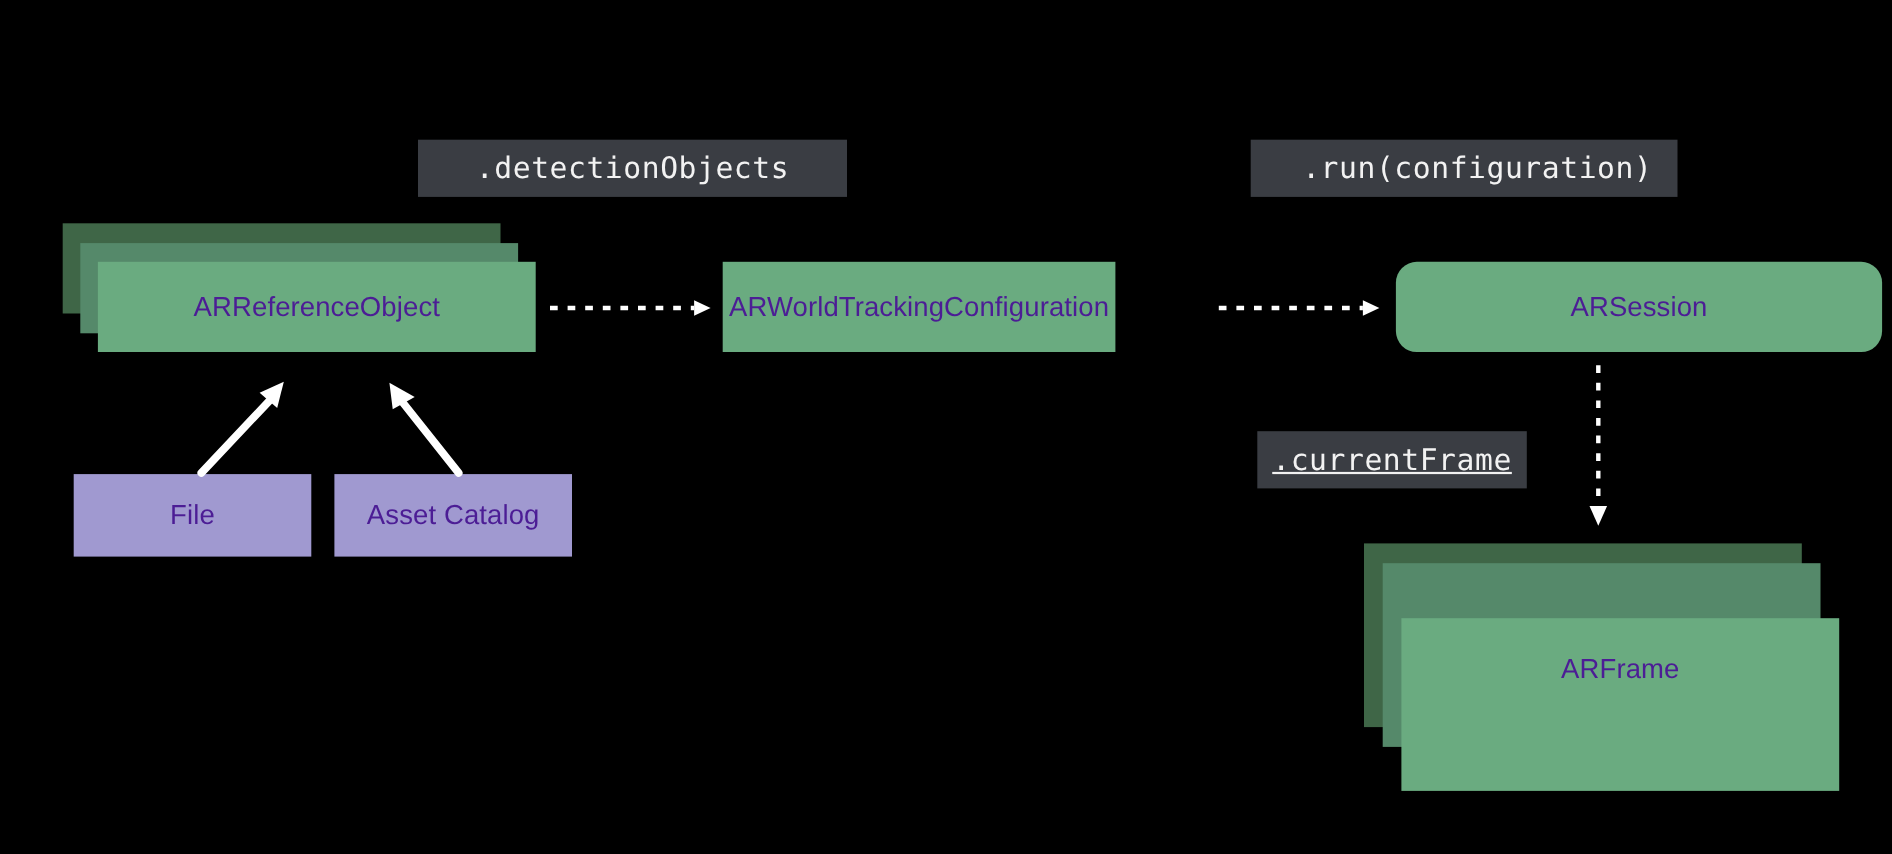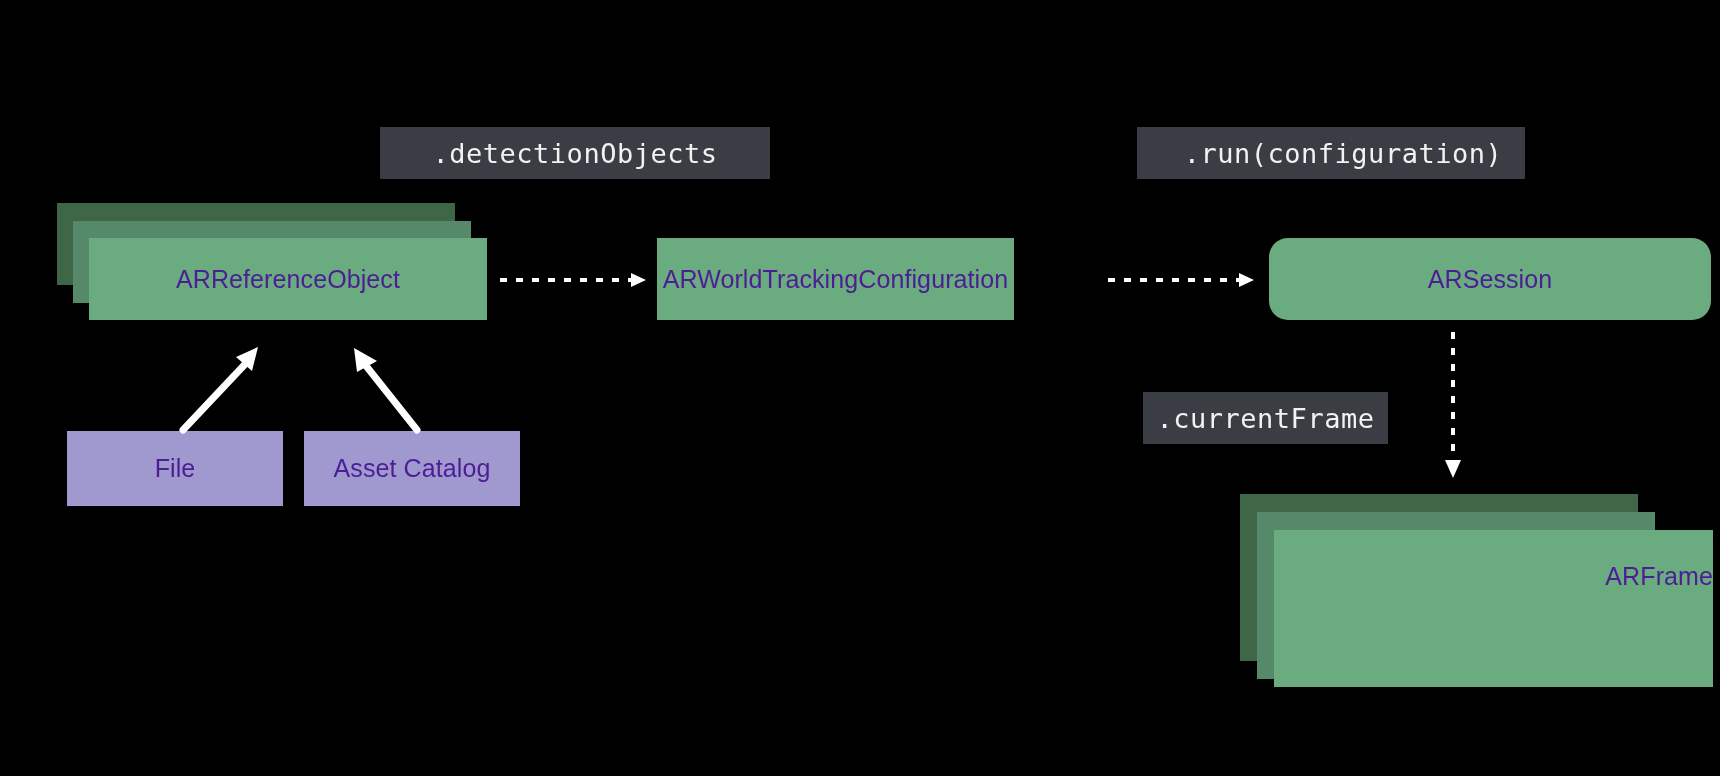--- a/index.html
+++ b/index.html
@@ -84,25 +84,25 @@
     </svg>
   </div>
 
   <div class="conn" style="left:1437px; top:332px; width:32px; height:150px;">
     <svg width="32" height="150" viewBox="0 0 32 150">
       <line x1="16" y1="0" x2="16" y2="128" stroke="#ffffff" stroke-width="4" stroke-dasharray="7 9" stroke-linecap="butt"></line>
       <polygon points="8,128 24,128 16,146" fill="#ffffff"></polygon>
     </svg>
   </div>
 
-  <div class="code-chip" style="left:1143px; top:392px; width:245px; height:52px;">.currentFrame</div>
+  <div class="code-chip" style="left:1143px; top:392px; width:245px; height:52px;text-decoration:underline;">.currentFrame</div>
 
   <div class="layer green-back" style="left:1240px; top:494px; width:398px; height:167px;"></div>
   <div class="layer green-mid" style="left:1257px; top:512px; width:398px; height:167px;"></div>
-  <div class="node green-front" style="left:1274px; top:530px; width:439px; height:157px; align-items:flex-start; padding-top:32px;justify-content:flex-end;">
+  <div class="node green-front" style="left:1274px; top:562px; width:398px; height:157px; align-items:flex-start; padding-top:32px;">
     <span>ARFrame</span>
   </div>
 
   <div class="node purple" style="left:67px; top:431px; width:216px; height:75px;">
     <span>File</span>
   </div>
 
   <div class="node purple" style="left:304px; top:431px; width:216px; height:75px;">
     <span>Asset Catalog</span>
   </div>

